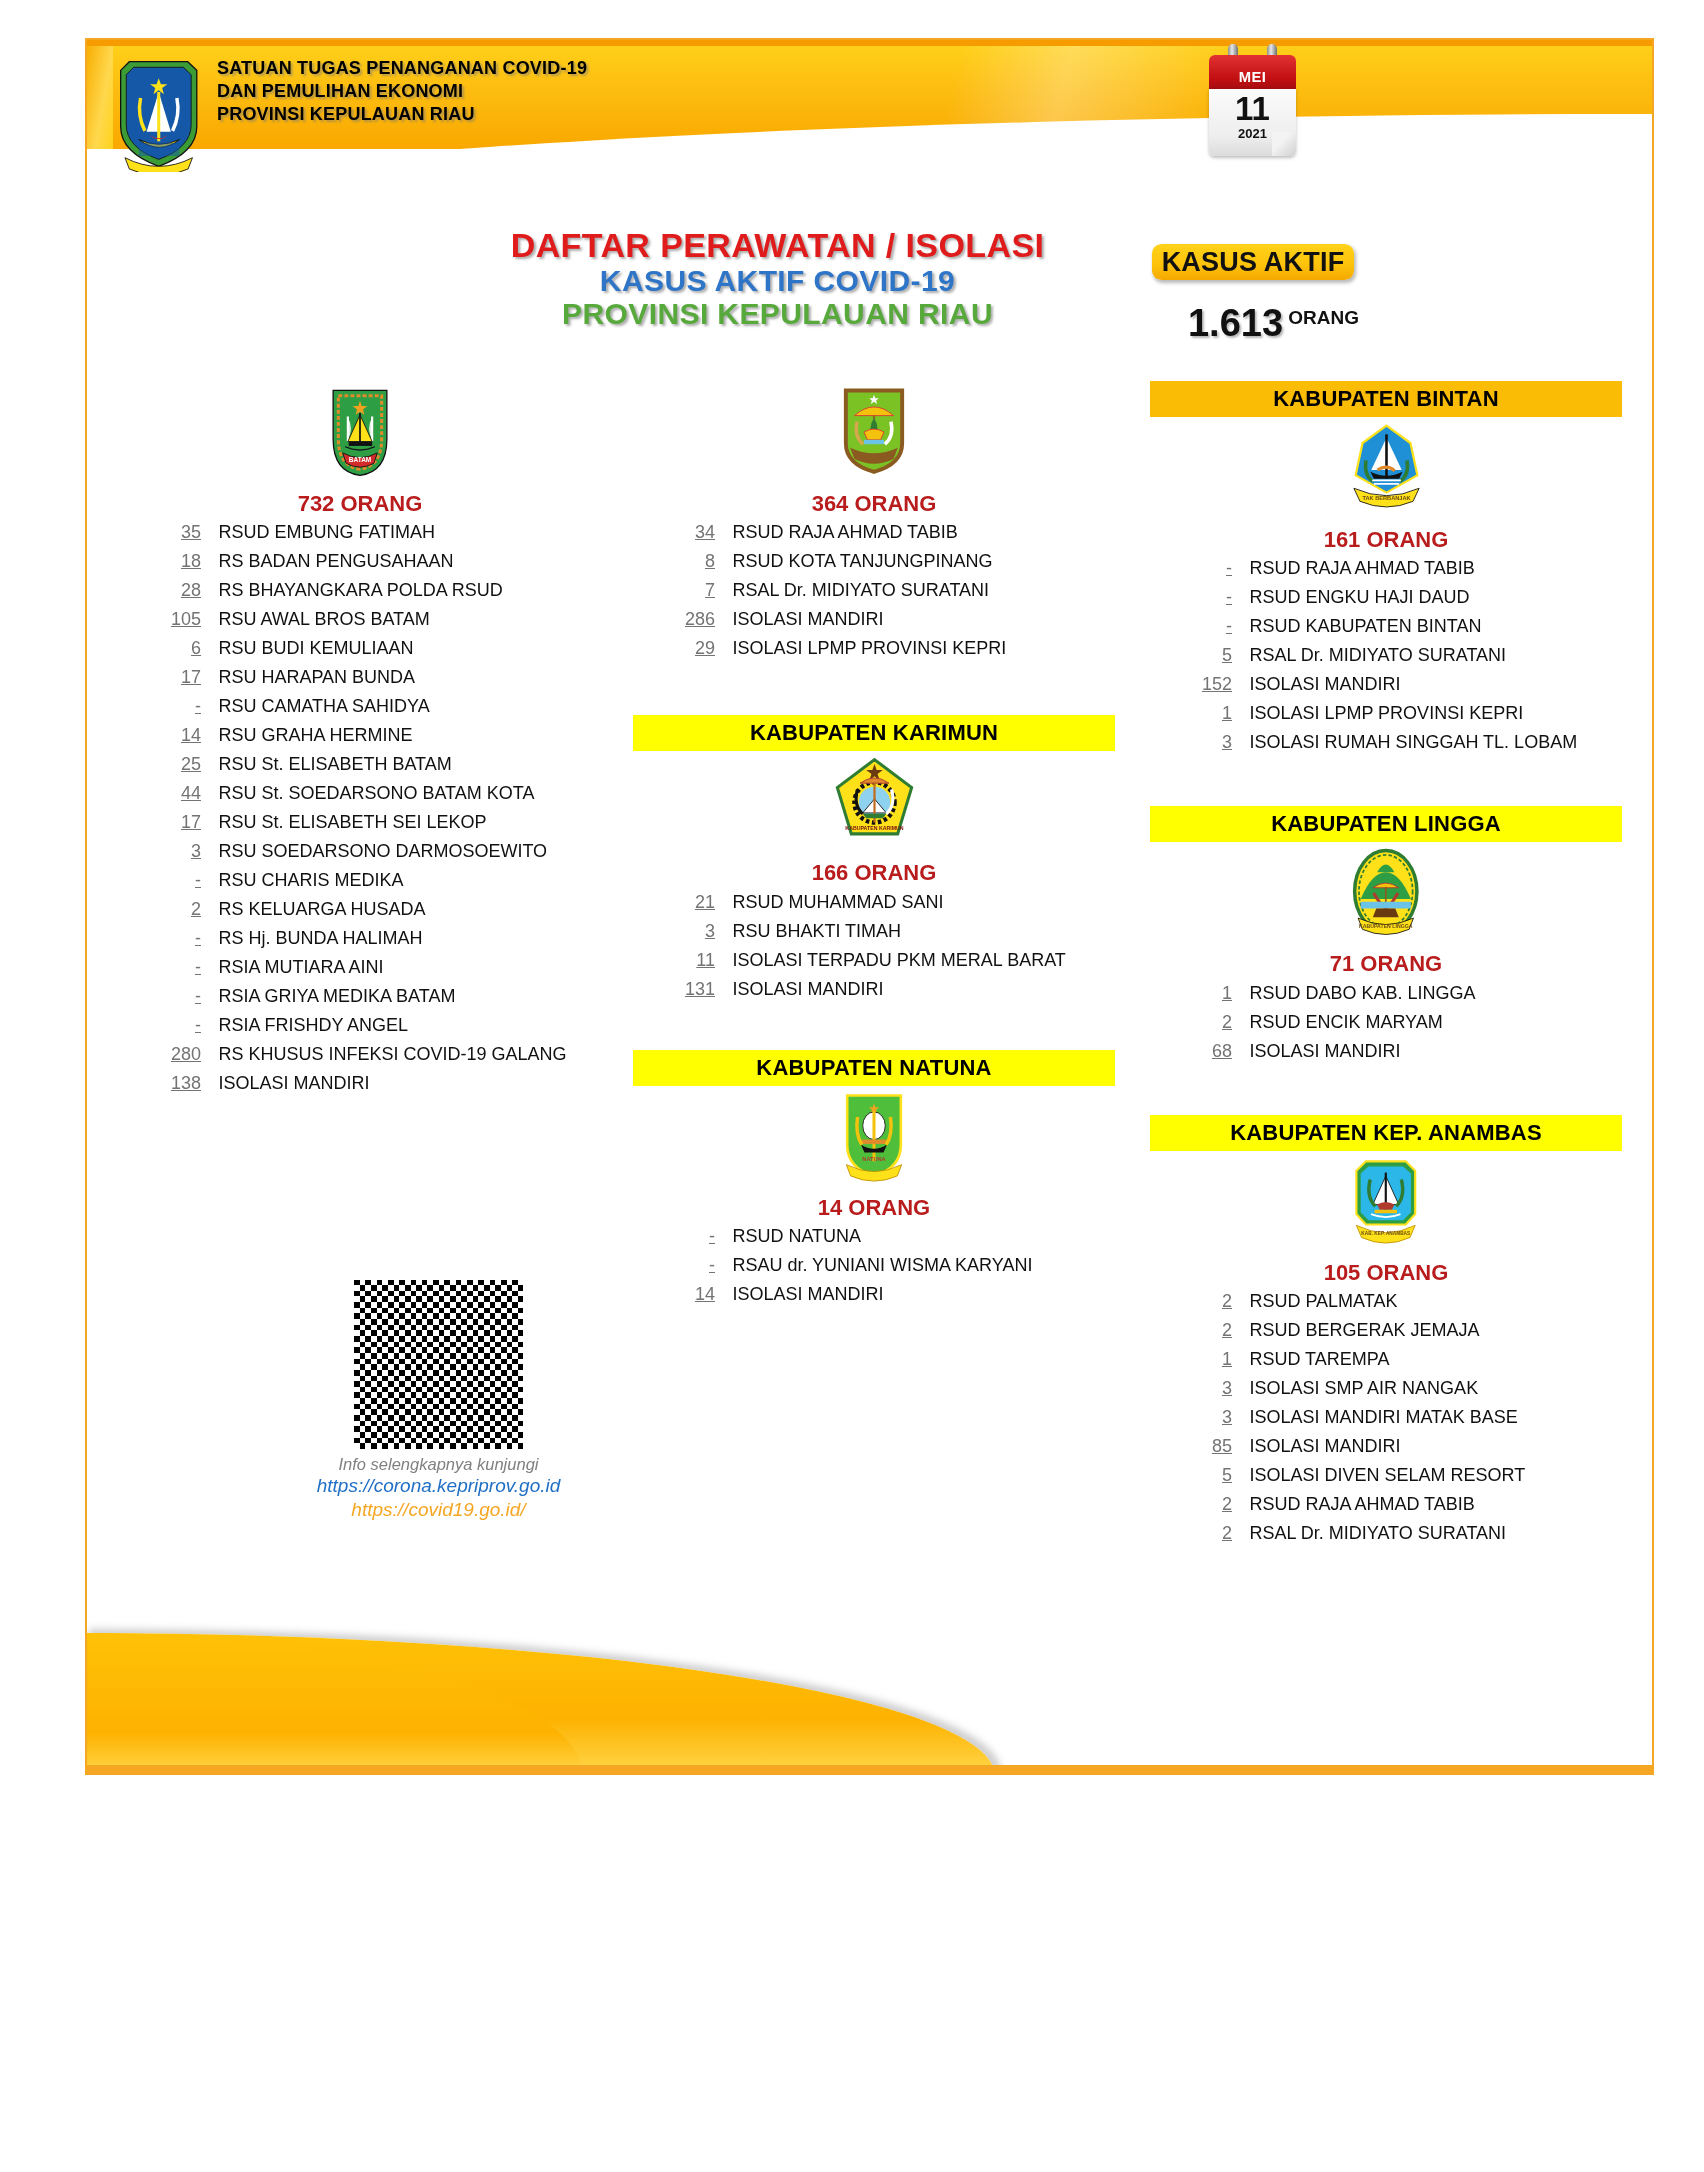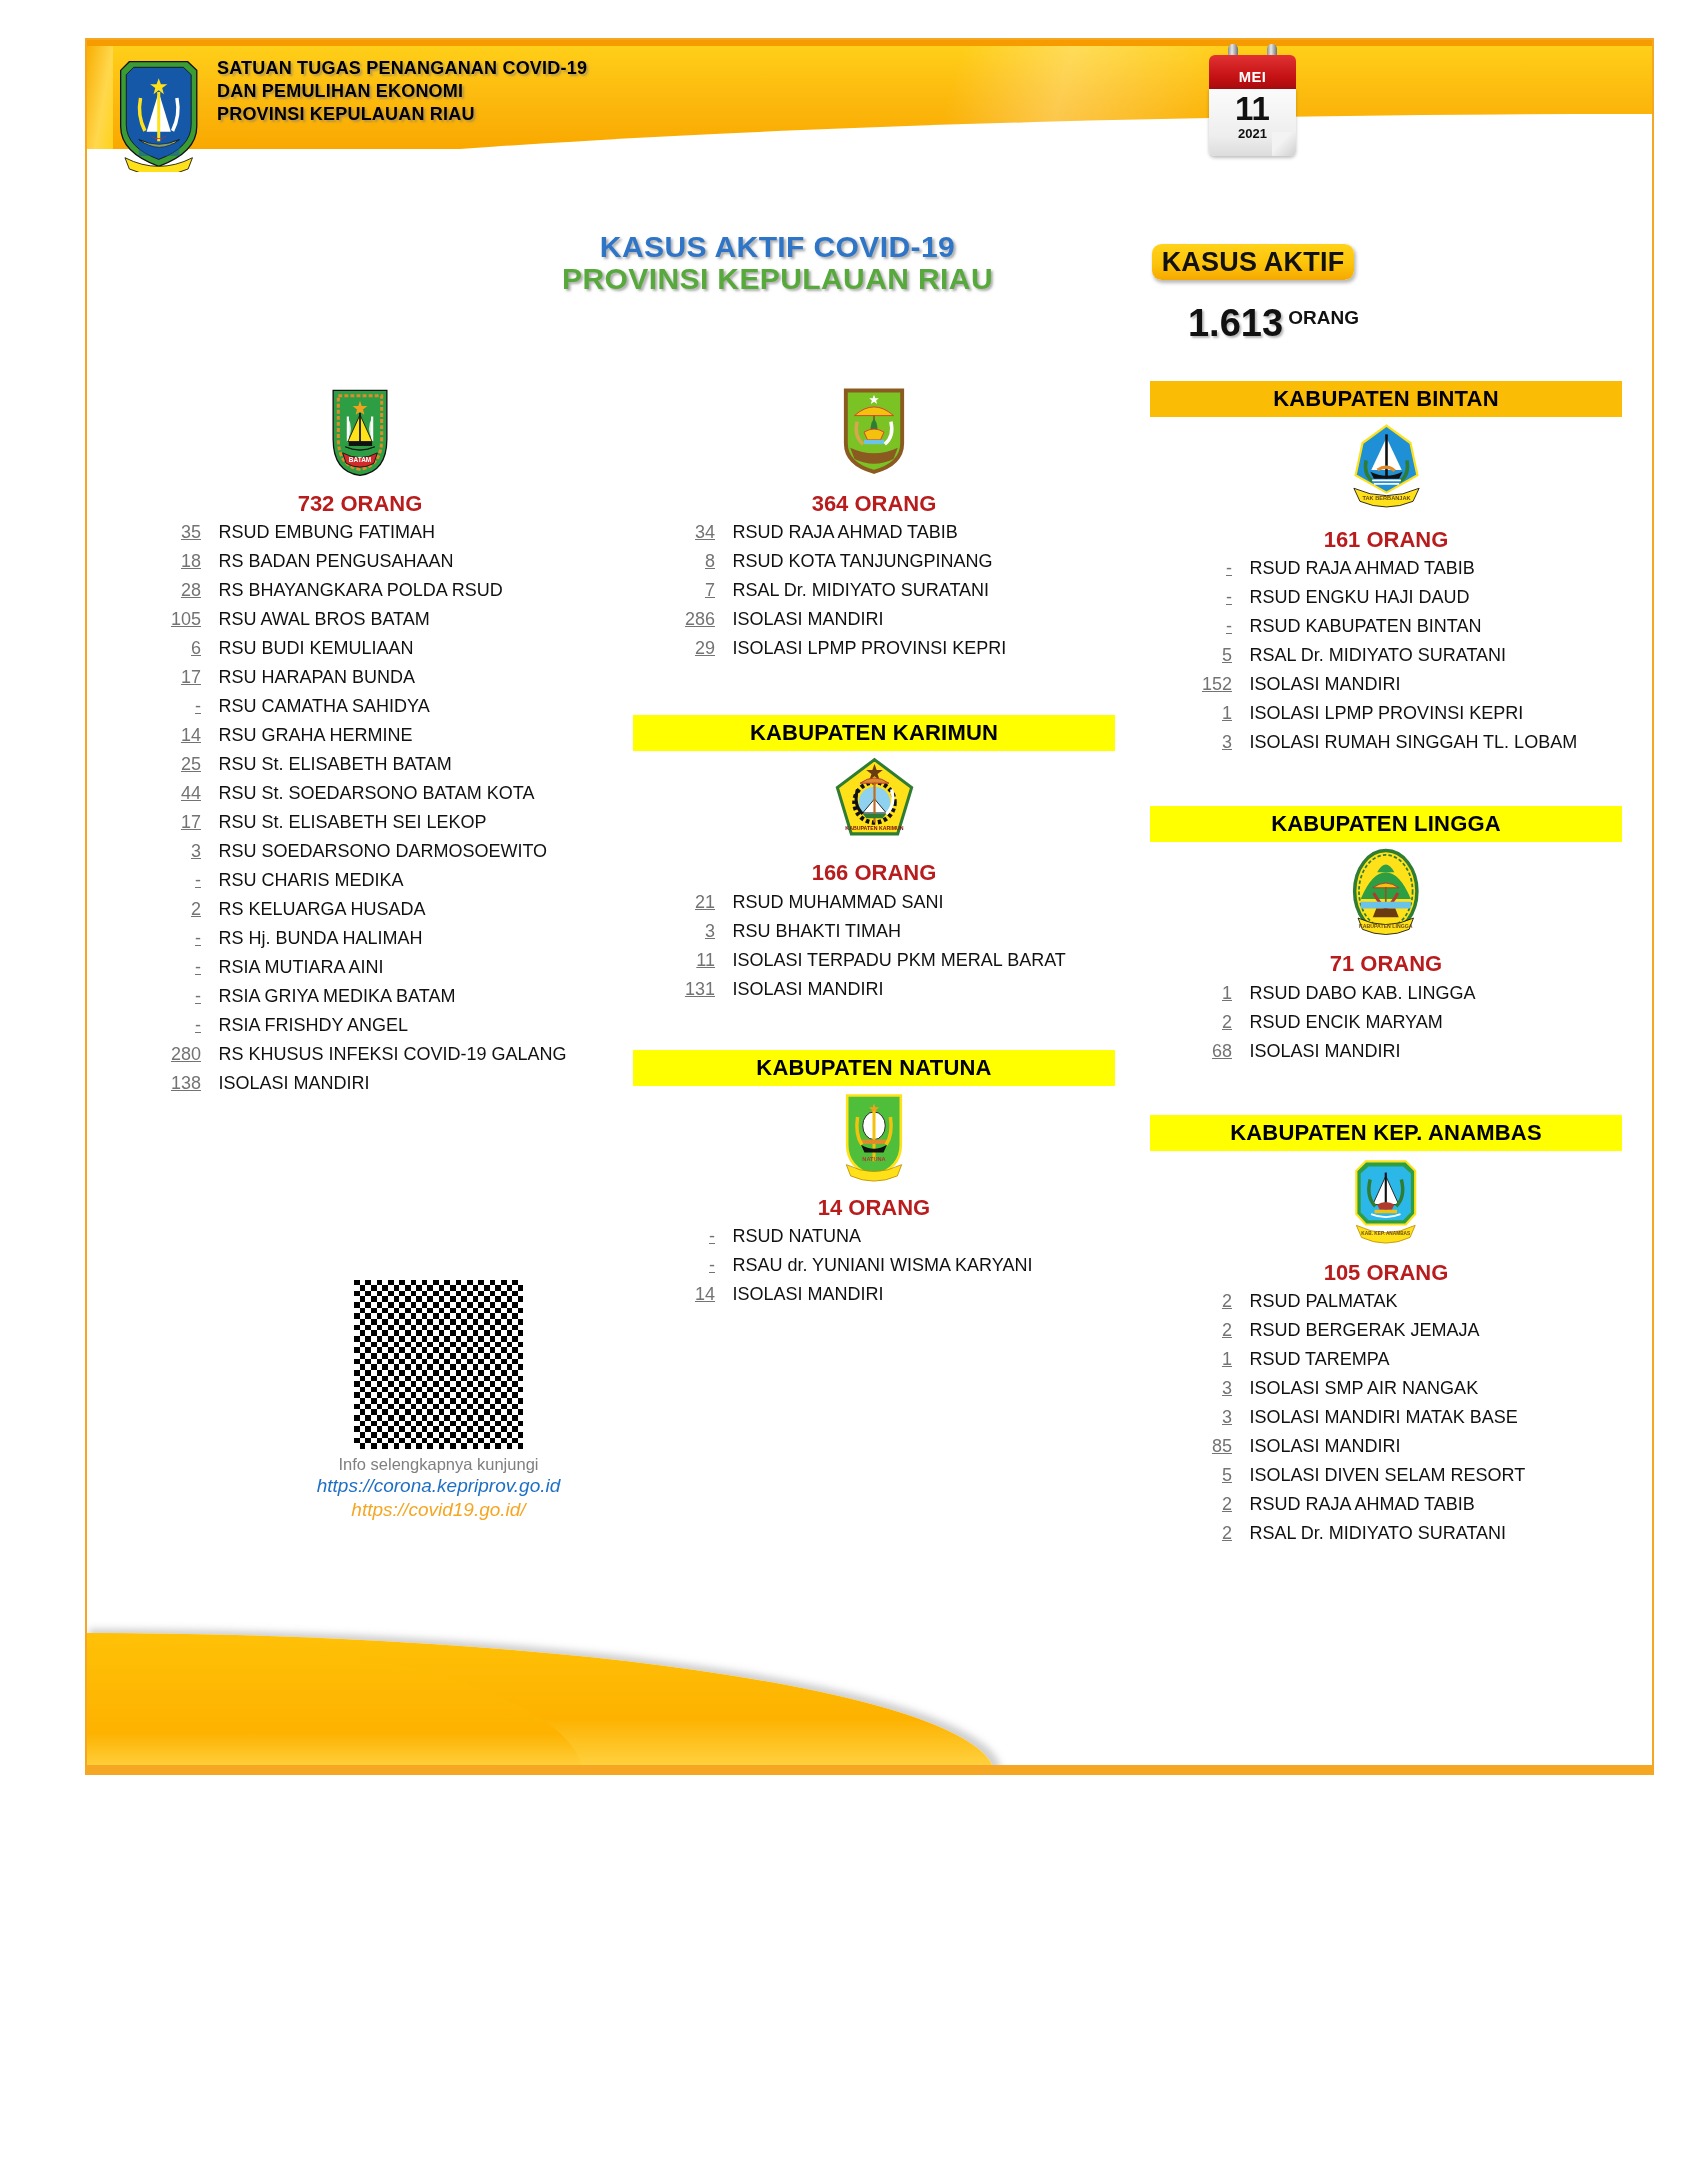--- a/index.html
+++ b/index.html
@@ -84,21 +84,21 @@
   .row .n{width:82px;text-align:right;padding-right:17.4px;font-size:18px;color:#737373;flex:none;text-decoration:underline;}
   .row .lbl{font-size:18px;color:#111;white-space:nowrap;}
 
   
   .qrblock{position:absolute;left:217px;top:1240px;width:269px;text-align:center;}
   .qr{width:169px;height:169px;margin:0 auto;
       background-image:
         repeating-linear-gradient(90deg,#000 0 5.6px,#fff 5.6px 11.3px),
         repeating-linear-gradient(0deg,#000 0 5.6px,#fff 5.6px 11.3px);
       background-blend-mode:difference;background-color:#fff;}
-  .qr-info{font-size:16.5px;color:#808080;margin-top:6px;}
+  .qr-info{font-style:italic;font-size:16.5px;color:#808080;margin-top:6px;}
   .qr-l1{font-style:italic;font-size:19px;color:#1F6FC4;line-height:1.28;}
   .qr-l2{font-style:italic;font-size:19px;color:#F5A623;line-height:1.28;}
 
   
   .bottom-wave{position:absolute;left:0;bottom:0;width:100%;height:161px;overflow:hidden;}
   .wave-shape{position:absolute;left:-4.3px;bottom:-2.6px;width:912px;height:143px;
               background:linear-gradient(180deg,#FFC107 0%,#FDB200 60%,#FFD84D 100%);
               border-radius:0 100% 0 0 / 0 100% 0 0;
               box-shadow:6px -4.3px 7px rgba(120,120,120,.35);}
   .wave-shape2{position:absolute;left:-4.3px;bottom:-2.6px;width:500px;height:143px;
@@ -144,20 +144,21 @@
     <div class="cal-ring r"></div>
     <div class="cal-top">MEI</div>
     <div class="cal-body">
       <div class="cal-day">11</div>
       <div class="cal-year">2021</div>
       <div class="cal-fold"></div>
     </div>
   </div>
 
   <div class="titles">
+    <div class="t1">DAFTAR PERAWATAN / ISOLASI</div>
     <div class="t2">KASUS AKTIF COVID-19</div>
     <div class="t3">PROVINSI KEPULAUAN RIAU</div>
   </div>
 
   <div class="kasus-box">
     <span>KASUS AKTIF</span>
   </div>
   <div class="kasus-total">
     <span class="num">1.613</span><span class="unit">ORANG</span>
   </div>

